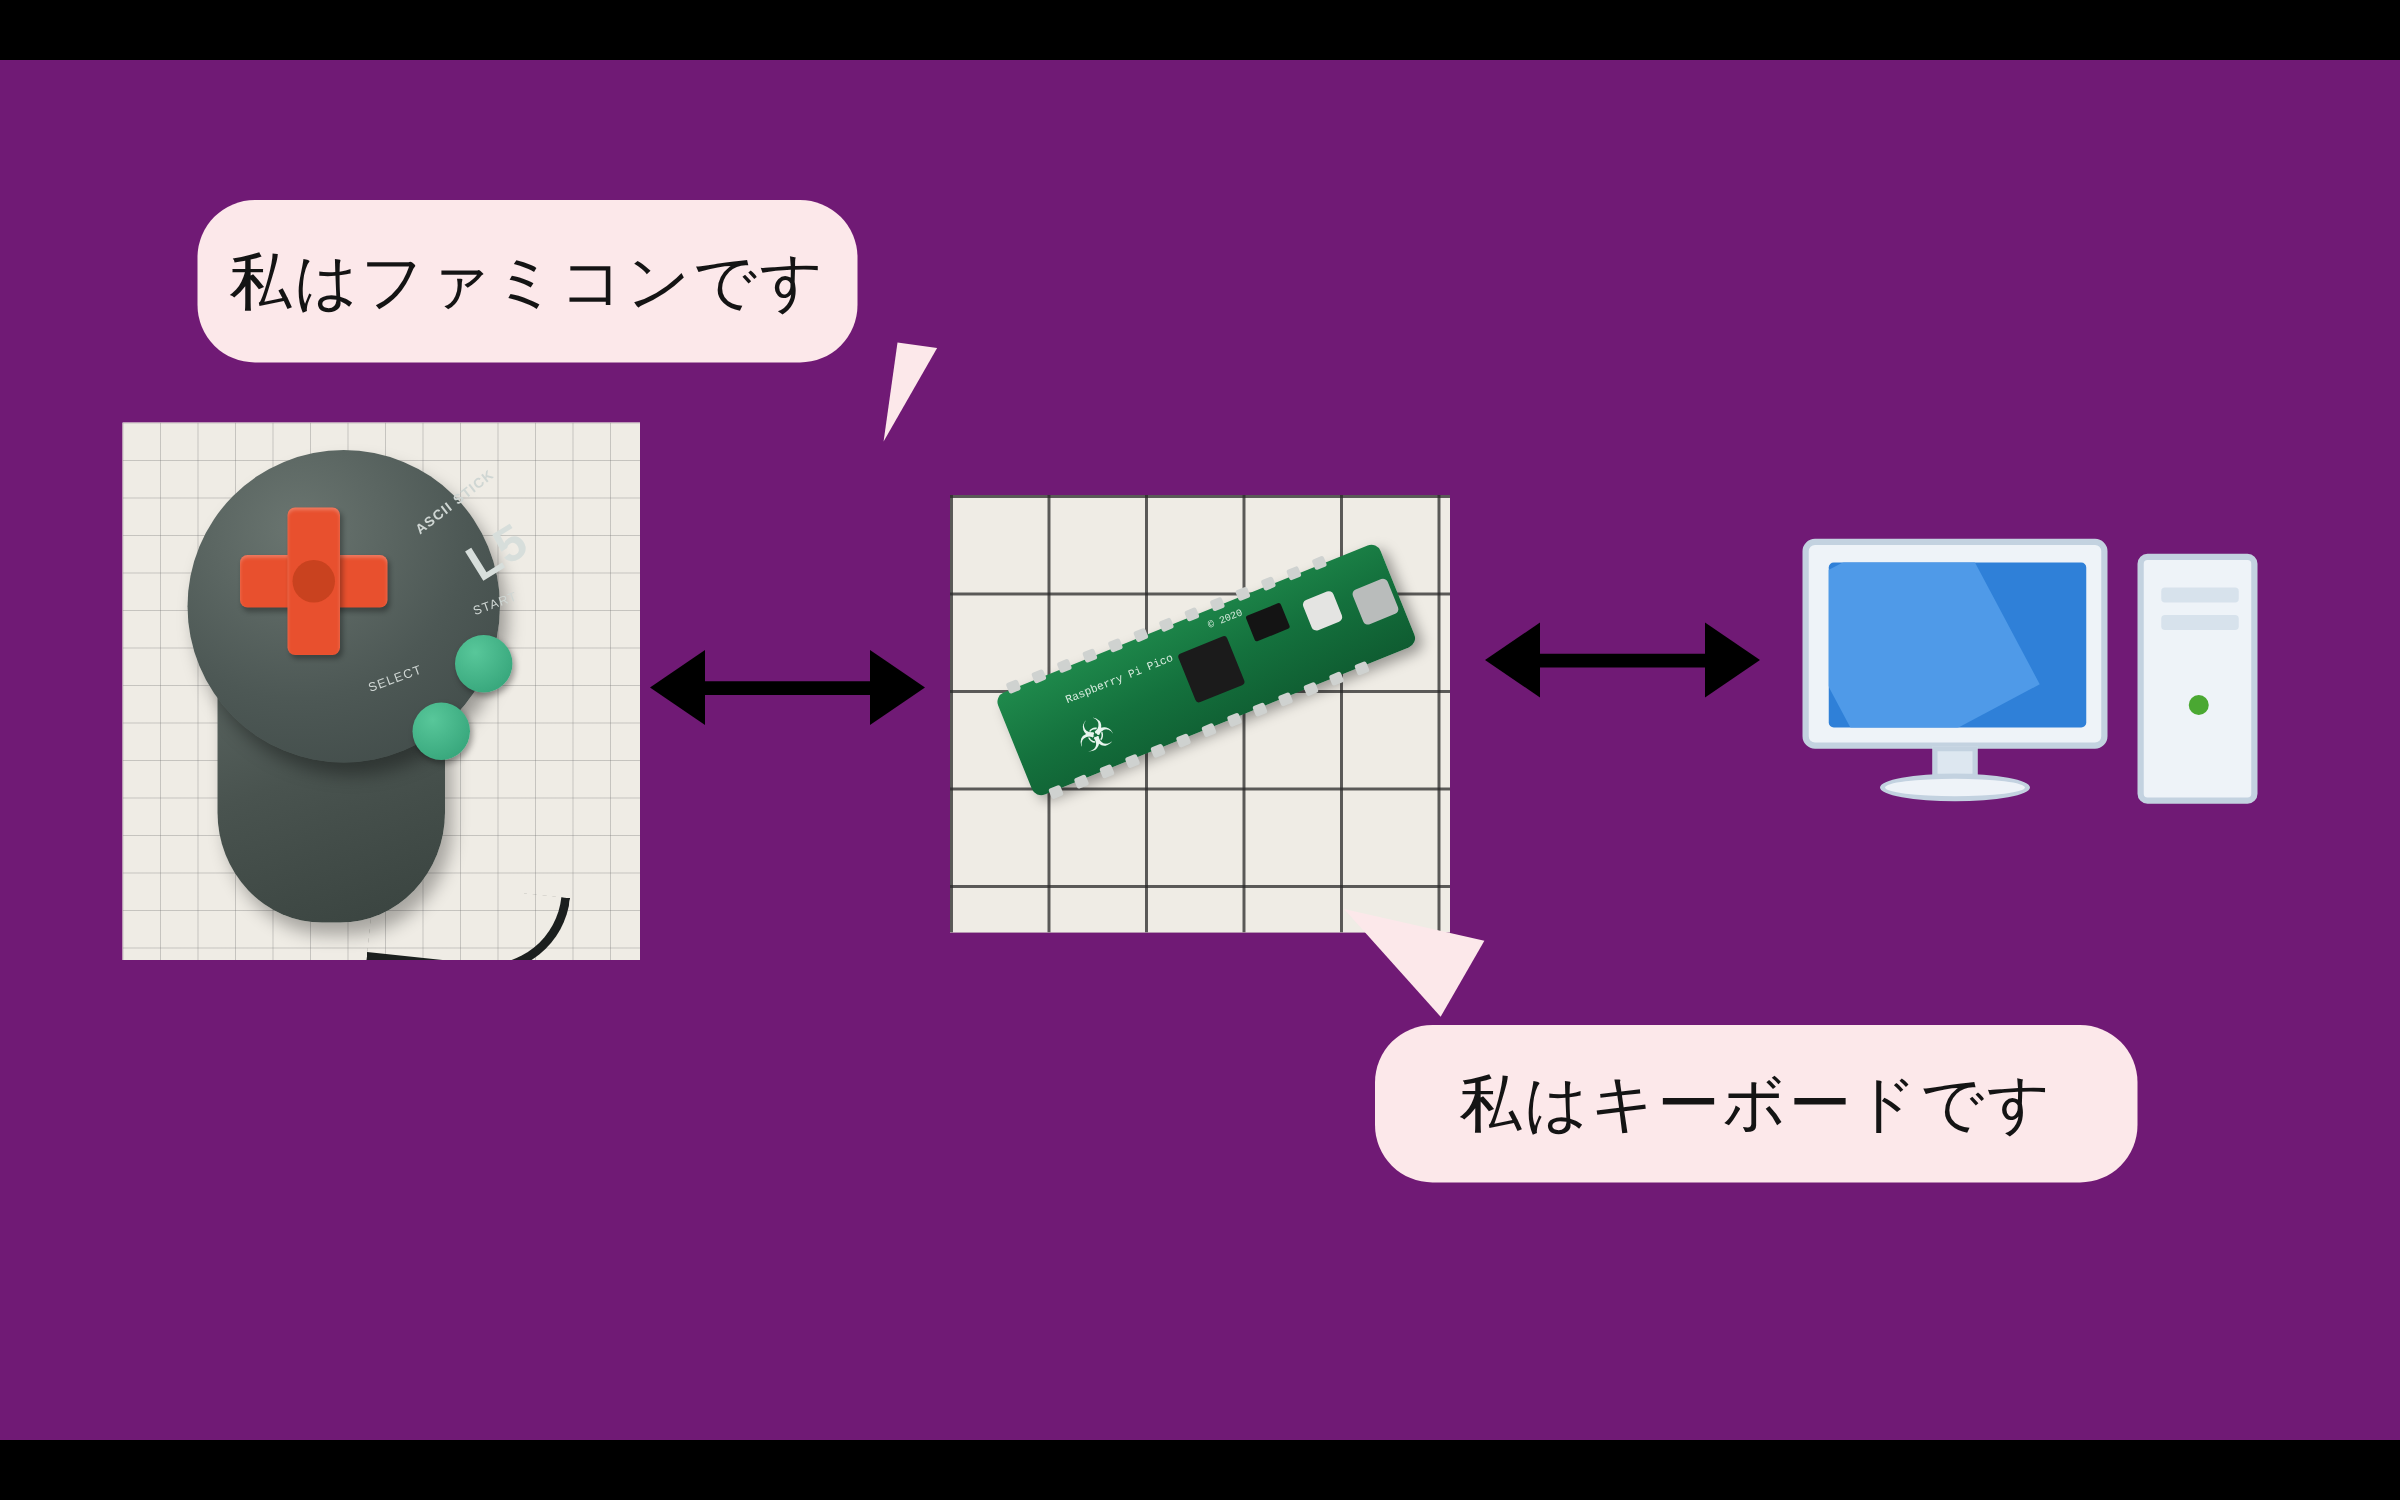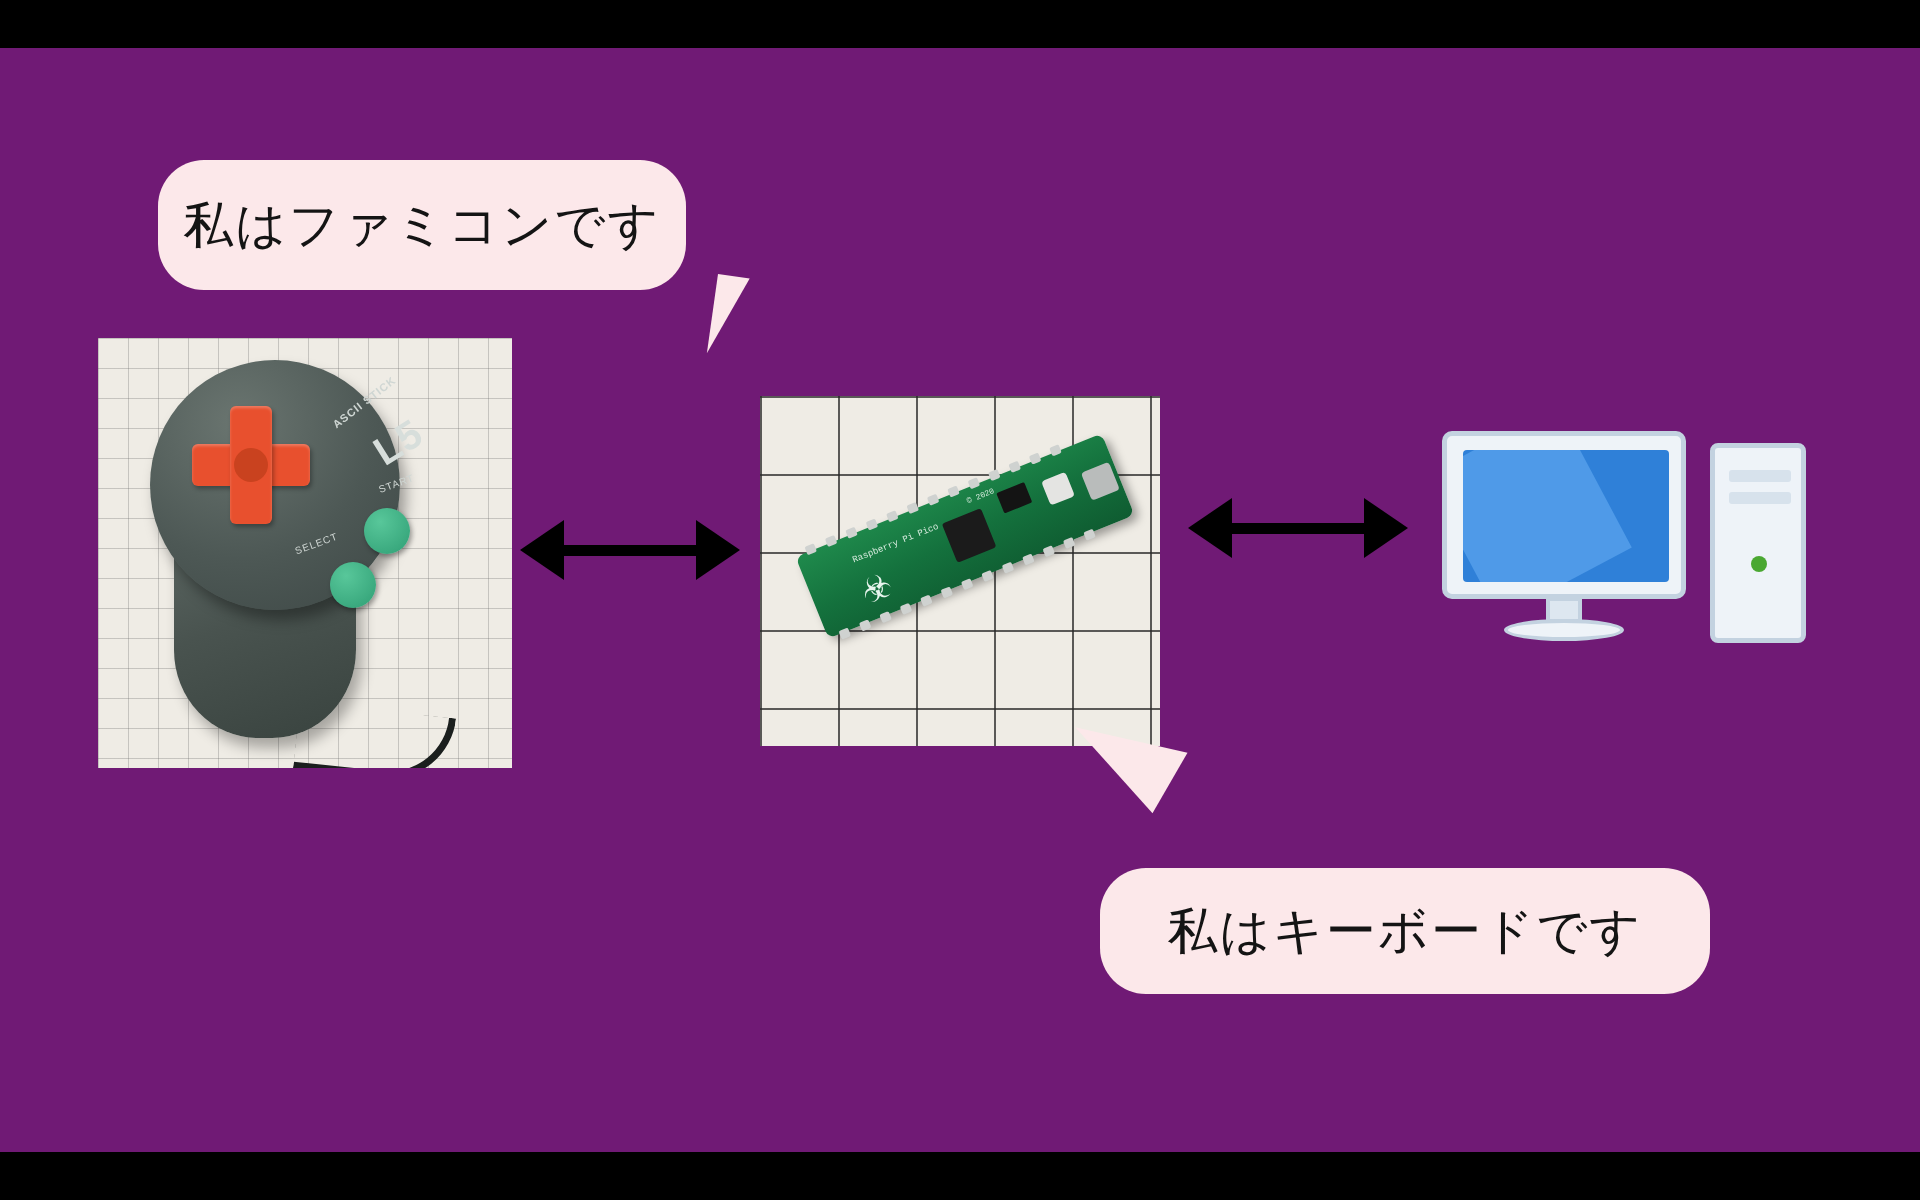--- a/index.html
+++ b/index.html
@@ -56,21 +56,21 @@
     width: 0; height: 0;
     border-left: 32px solid #fce8ea;
     border-bottom: 80px solid transparent;
     border-top: 0 solid transparent;
     transform: rotate(8deg);
     transform-origin: top left;
   }
 
   #bubble-keyboard {
     left: 1100px;
-    top: 820px;
+    top: 772px;
     width: 610px;
     height: 126px;
   }
   #bubble-keyboard .bubble-text { font-size: 50px; }
   #bubble-keyboard-tail {
     position: absolute;
     left: 1060px;
     top: 700px;
     width: 0; height: 0;
     border-right: 110px solid #fce8ea;

